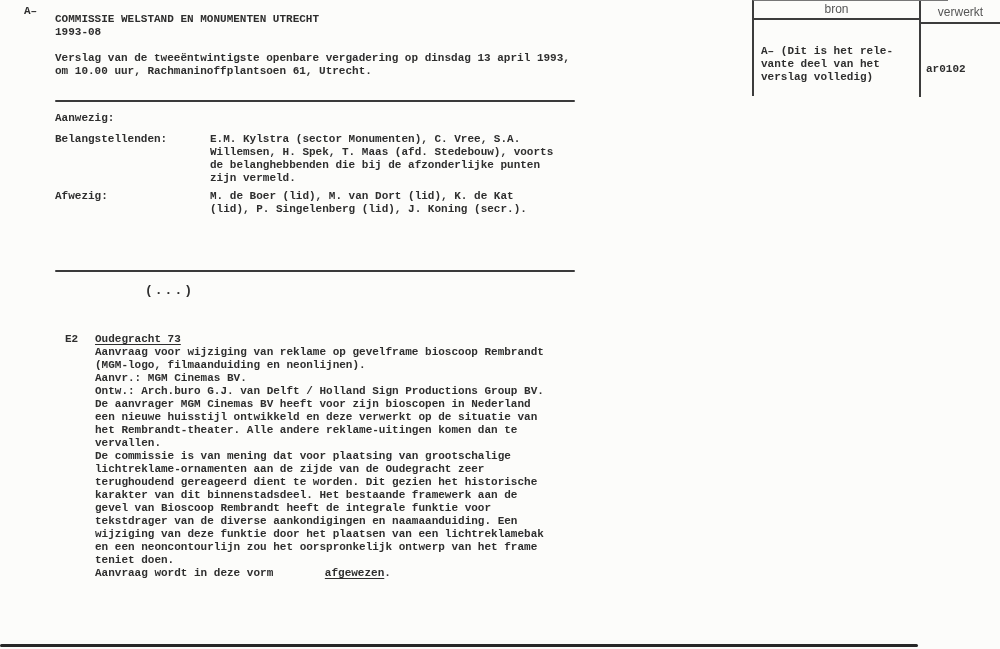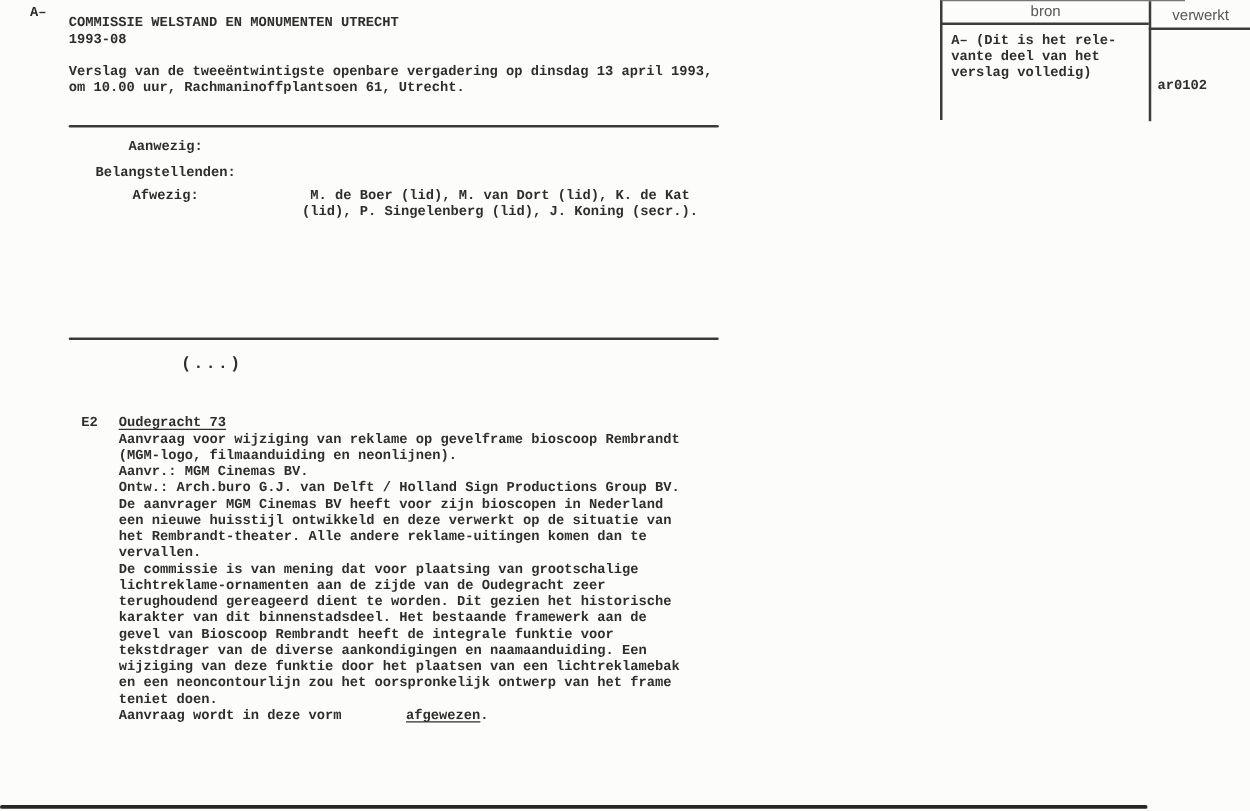--- a/index.html
+++ b/index.html
@@ -21,40 +21,40 @@
   .margin-label { position:absolute; left:24px; top:5px; }
 
   .org-block   { position:absolute; left:55px; top:13px; }
   .intro-block { position:absolute; left:55px; top:52px; width:540px; }
 
   .rule { position:absolute; left:55px; width:520px; height:2px; background:#3a3a3a; border-radius:1px; }
   .rule-1 { top:100px; }
   .rule-2 { top:270px; }
 
   .attendance { position:absolute; left:55px; top:112px; width:535px; }
-  .att-row { display:grid; grid-template-columns:155px 1fr;text-align:center; }
+  .att-row { display:grid; grid-template-columns:155px 1fr; }
   .att-row + .att-row { margin-top:8px; }
   .att-row:last-child { margin-top:5px; }
 
   .ellipsis { position:absolute; left:145px; top:284px; font-size:13px; letter-spacing:2px; }
 
   .agenda { position:absolute; left:65px; top:333px; width:540px; display:grid; grid-template-columns:30px 1fr; }
   .agenda-title { text-decoration:underline; text-underline-offset:2px; }
   .underlined { text-decoration:underline; text-underline-offset:2px;margin-left:45px; }
 
   
   .stamp { position:absolute; left:752px; top:0; width:196px; height:96px;
            border-left:2px solid #3c3c3c; border-top:1px solid #777; }
   .stamp-divider { position:absolute; left:165px; top:0; width:2px; height:96px; background:#3c3c3c; }
   .stamp-h1-line { position:absolute; left:-2px; top:17px; width:167px; height:2px; background:#3c3c3c; }
   .stamp-h2-line { position:absolute; left:165px; top:21px; width:83px; height:2px; background:#3c3c3c; }
   .formfont { font-family:"Liberation Sans","DejaVu Sans",sans-serif; font-size:12px; color:#565656; }
   .stamp-h1 { position:absolute; left:0; top:1px; width:165px; text-align:center; }
   .stamp-h2 { position:absolute; left:165px; top:4px; width:83px; text-align:center; }
-  .stamp-v1 { position:absolute; left:7px; top:26px; width:155px; }
+  .stamp-v1 { position:absolute; left:7px; top:44px; width:155px; }
   .stamp-v2 { position:absolute; left:172px; top:62px; }
 
   
   .scan-edge { position:absolute; left:0; top:644px; width:918px; height:3px; background:#272727; border-radius:2px; }
 </style>
 </head>
 <body>
 
 <div class="page">
 
@@ -80,20 +80,24 @@
 om 10.00 uur, Rachmaninoffplantsoen 61, Utrecht.</div>
 
   <div class="rule rule-1"></div>
 
   <div class="attendance">
     <div class="att-row">
       <div class="tw">Aanwezig:</div>
     </div>
     <div class="att-row">
       <div class="tw">Belangstellenden:</div>
+      <div class="tw">E.M. Kylstra (sector Monumenten), C. Vree, S.A.
+Willemsen, H. Spek, T. Maas (afd. Stedebouw), voorts
+de belanghebbenden die bij de afzonderlijke punten
+zijn vermeld.</div>
     </div>
     <div class="att-row">
       <div class="tw">Afwezig:</div>
       <div class="tw">M. de Boer (lid), M. van Dort (lid), K. de Kat
 (lid), P. Singelenberg (lid), J. Koning (secr.).</div>
     </div>
   </div>
 
   <div class="rule rule-2"></div>
 

